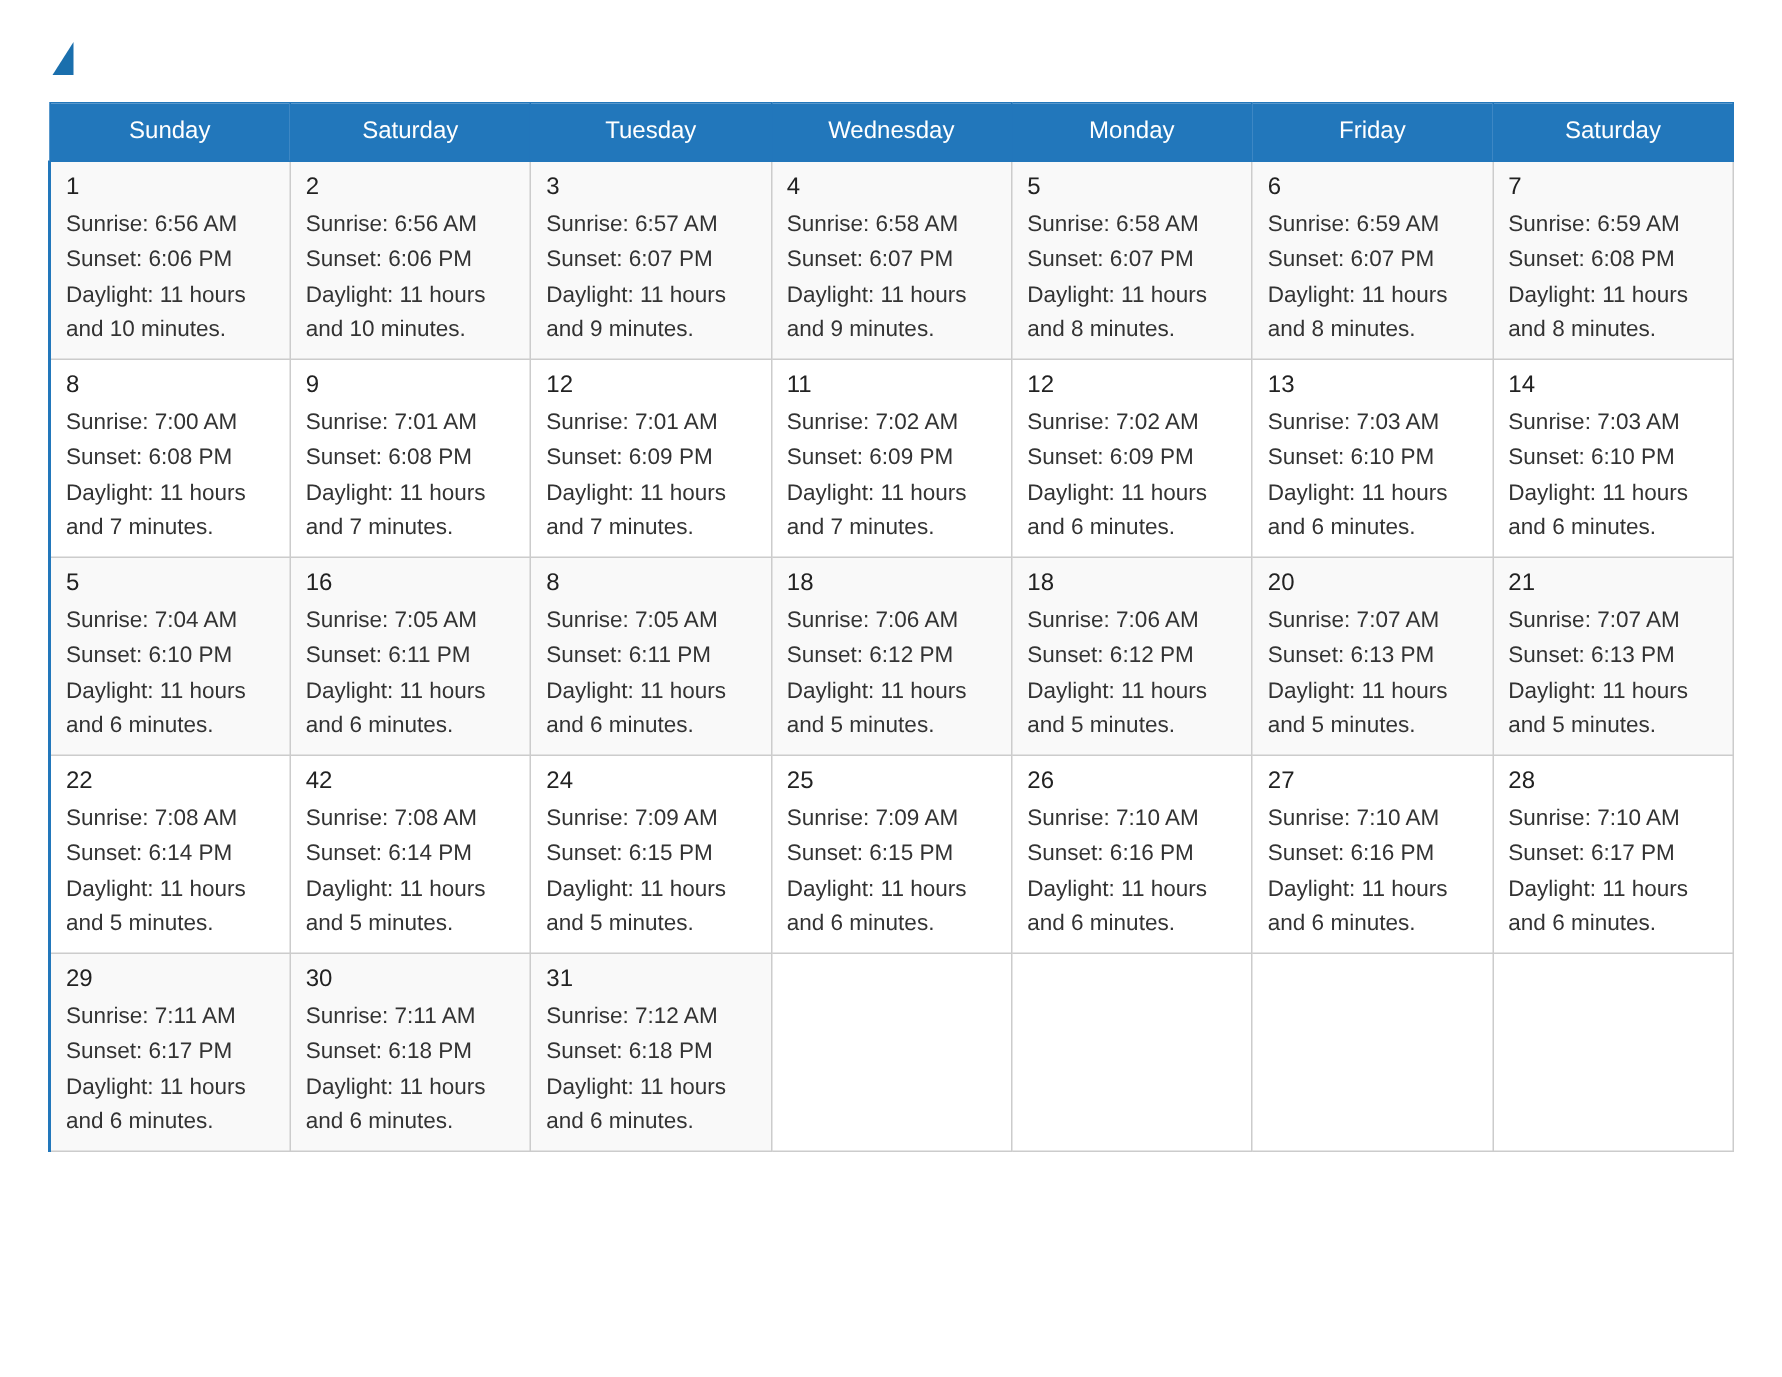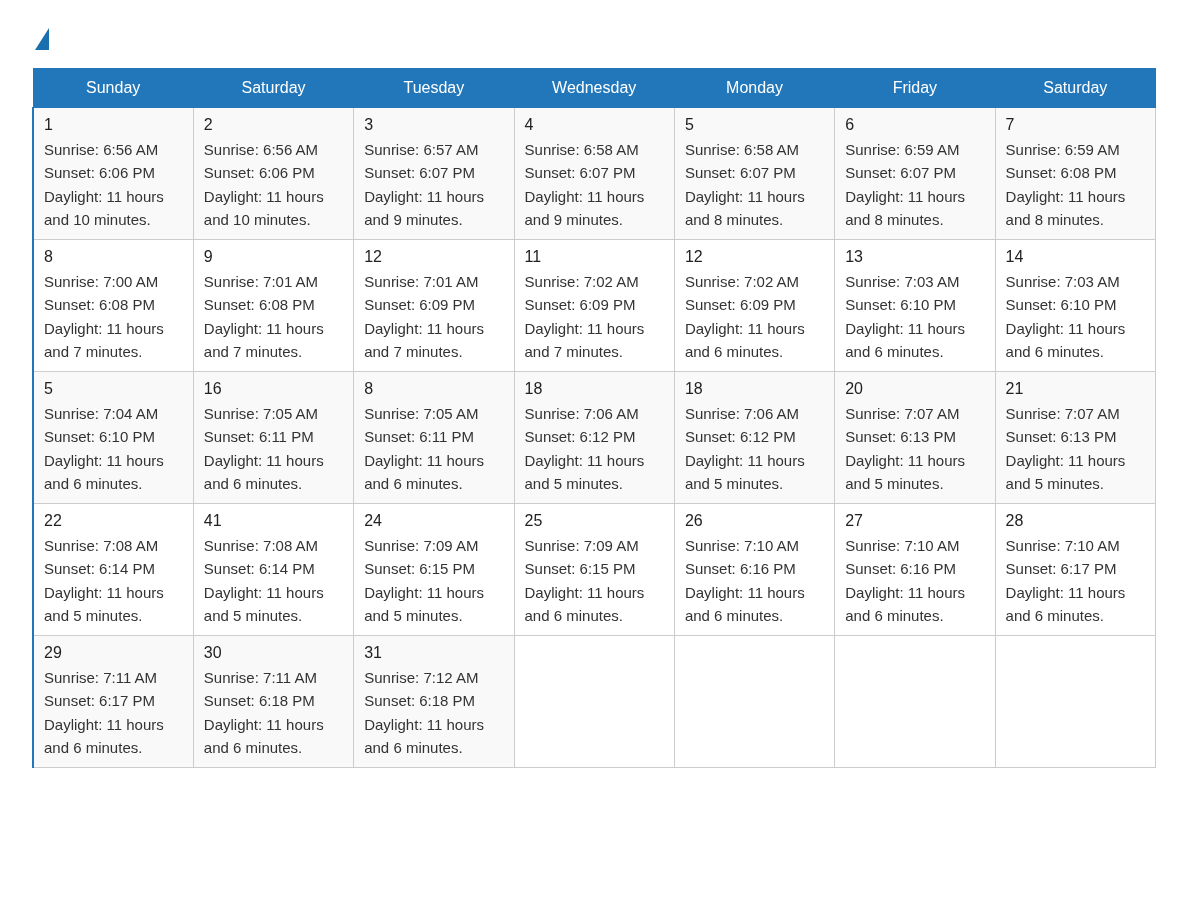--- a/index.html
+++ b/index.html
@@ -223,21 +223,21 @@
           <span class="day-number">21</span>
           <span class="day-info">Sunrise: 7:07 AM<br>Sunset: 6:13 PM<br>Daylight: 11 hours and 5 minutes.</span>
         </td>
       </tr>
       <tr>
         <td>
           <span class="day-number">22</span>
           <span class="day-info">Sunrise: 7:08 AM<br>Sunset: 6:14 PM<br>Daylight: 11 hours and 5 minutes.</span>
         </td>
         <td>
-          <span class="day-number">41</span>
+          <span class="day-number">42</span>
           <span class="day-info">Sunrise: 7:08 AM<br>Sunset: 6:14 PM<br>Daylight: 11 hours and 5 minutes.</span>
         </td>
         <td>
           <span class="day-number">24</span>
           <span class="day-info">Sunrise: 7:09 AM<br>Sunset: 6:15 PM<br>Daylight: 11 hours and 5 minutes.</span>
         </td>
         <td>
           <span class="day-number">25</span>
           <span class="day-info">Sunrise: 7:09 AM<br>Sunset: 6:15 PM<br>Daylight: 11 hours and 6 minutes.</span>
         </td>

